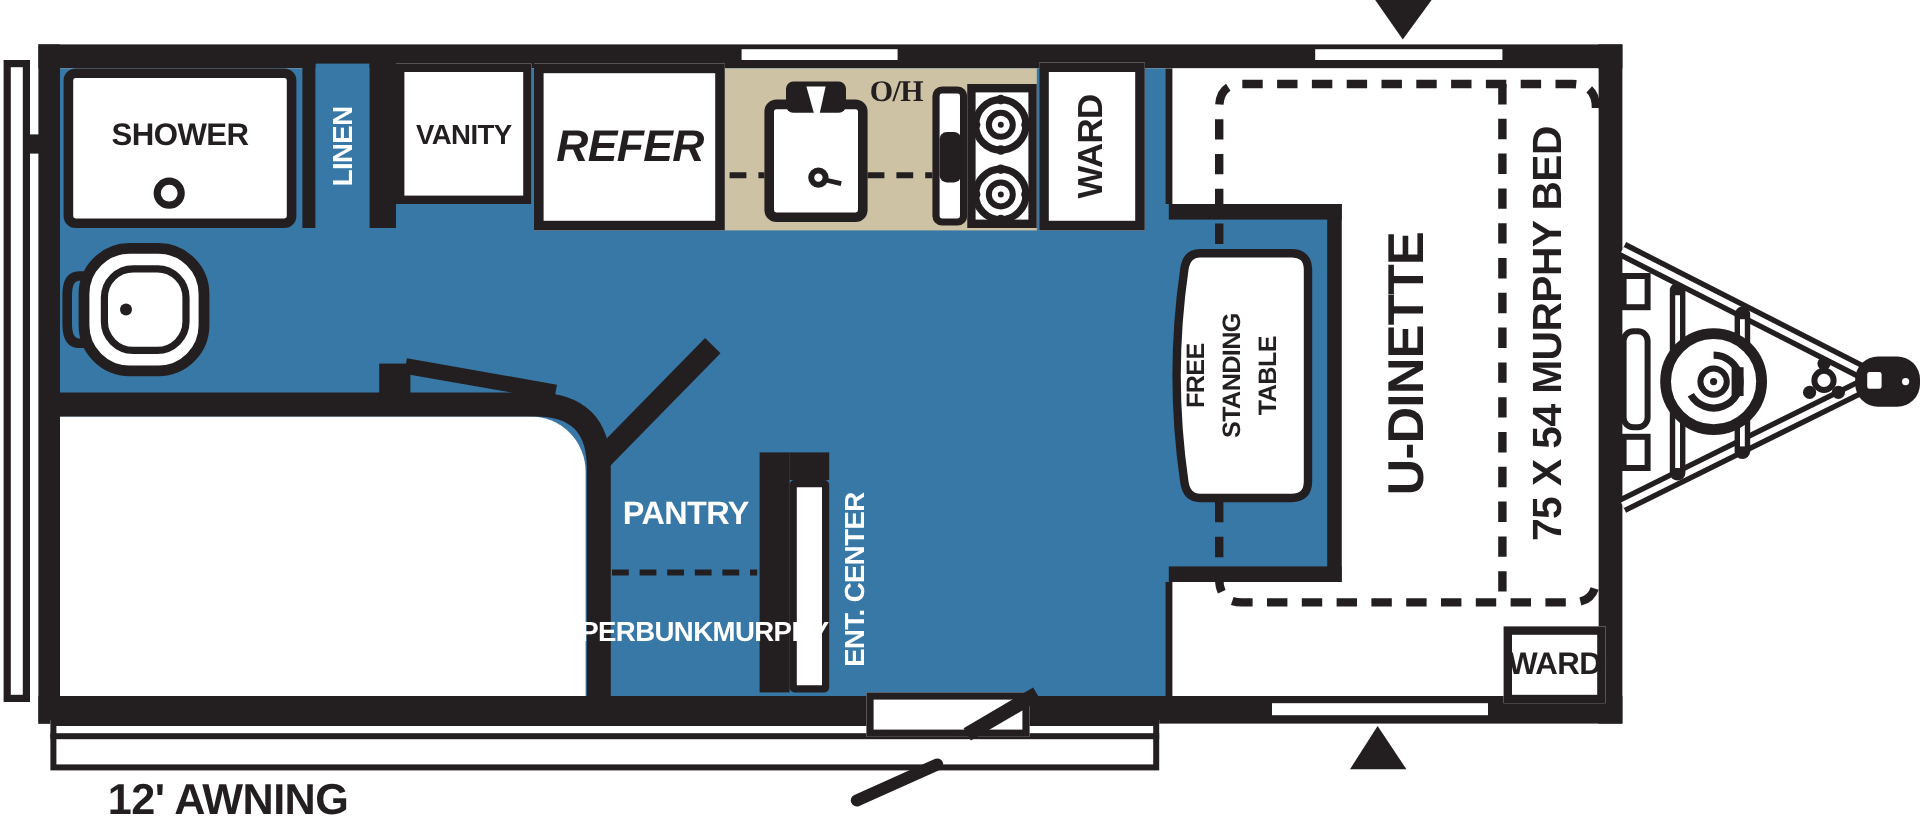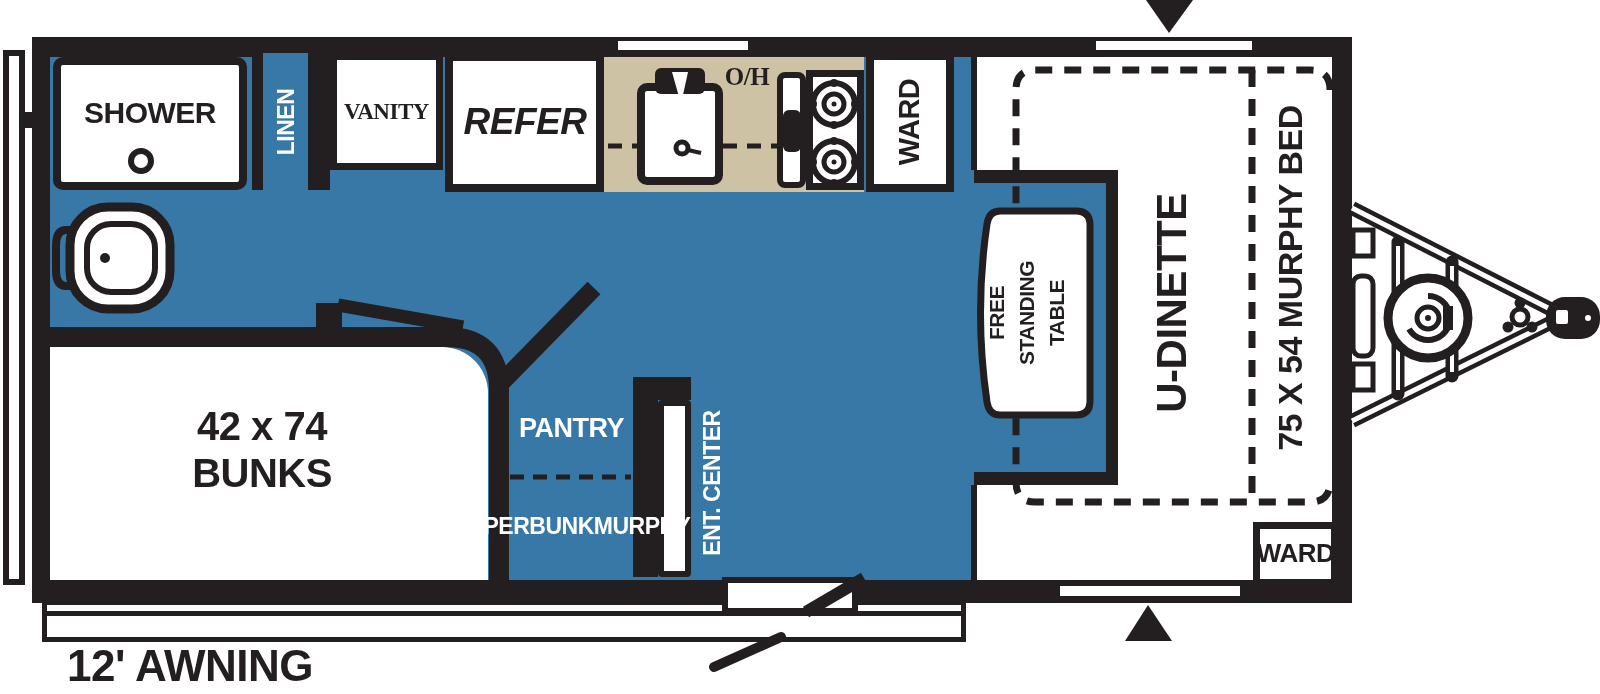--- a/index.html
+++ b/index.html
@@ -162,45 +162,41 @@
       <circle cx="1520" cy="317" r="8" fill="#fff" stroke="#231F20" stroke-width="5"></circle>
     </g>
     <g>
       <rect x="1546" y="297" width="54" height="42" rx="19" fill="#231F20"></rect>
       <rect x="1556" y="310" width="12" height="14" rx="2" fill="#fff"></rect>
       <circle cx="1588" cy="318" r="3" fill="#fff"></circle>
     </g>
   </svg>
 
   <div id="textlayer">
-    <div class="abs lbl" style="left:60px;top:95px;width:180px;height:36px;font-size:30px;">SHOWER</div>
+    <div class="abs lbl" style="left:60px;top:95px;width:180px;height:36px;font-size:26px;">SHOWER</div>
     <div class="abs lbl vert white" style="left:223px;top:107px;width:125px;height:30px;font-size:23px;">LINEN</div>
-    <div class="abs lbl" style="left:334px;top:94px;width:105px;height:36px;font-size:23px;font-family:Liberation Serif, serif;">VANITY</div>
+    <div class="abs lbl" style="left:334px;top:94px;width:105px;height:36px;font-size:23px;">VANITY</div>
     <div class="abs lbl" style="left:450px;top:100px;width:150px;height:44px;font-size:37px;font-style:italic;">REFER</div>
     <div class="abs lbl" style="left:722px;top:62px;width:50px;height:30px;font-size:25px;font-family:Liberation Serif, serif;">O/H</div>
     <div class="abs lbl vert" style="left:844px;top:105px;width:130px;height:34px;font-size:29px;">WARD</div>
 
-    <div class="abs lbl" style="left:60px;top:400px;width:404px;height:100px;font-size:40px;line-height:47px;flex-direction:column;">
-      <div>42 x 74</div>
-      <div>BUNKS</div>
-    </div>
 
     <div class="abs lbl white" style="left:508px;top:413px;width:127px;height:30px;font-size:27px;text-align:right;">PANTRY</div>
     <div class="abs lbl white" style="left:508px;top:482px;width:127px;height:88px;font-size:23px;line-height:28px;flex-direction:row;">
       <div>UPPER</div>
       <div>BUNK</div>
       <div>MURPHY</div>
     </div>
     <div class="abs lbl vert white" style="left:622px;top:469px;width:180px;height:28px;font-size:23px;">ENT. CENTER</div>
 
     <div class="abs lbl vert" style="left:899px;top:300px;width:196px;height:26px;font-size:21px;">FREE</div>
     <div class="abs lbl vert" style="left:929px;top:300px;width:196px;height:26px;font-size:21px;">STANDING</div>
     <div class="abs lbl vert" style="left:959px;top:300px;width:196px;height:26px;font-size:21px;">TABLE</div>
 
     <div class="abs lbl vert" style="left:1057px;top:277px;width:230px;height:52px;font-size:42px;">U-DINETTE</div>
     <div class="abs lbl vert" style="left:1095px;top:256px;width:392px;height:44px;font-size:34px;">75 X 54 MURPHY BED</div>
 
     <div class="abs lbl" style="left:1255px;top:540px;width:81px;height:28px;font-size:26px;">WARD</div>
 
-    <div class="abs lbl" style="left:60px;top:646px;width:260px;height:40px;font-size:44px;">12' AWNING</div>
+    <div class="abs lbl" style="left:60px;top:646px;width:260px;height:40px;font-size:36px;">12' AWNING</div>
   </div>
 
 </div>
 
 </body></html>

